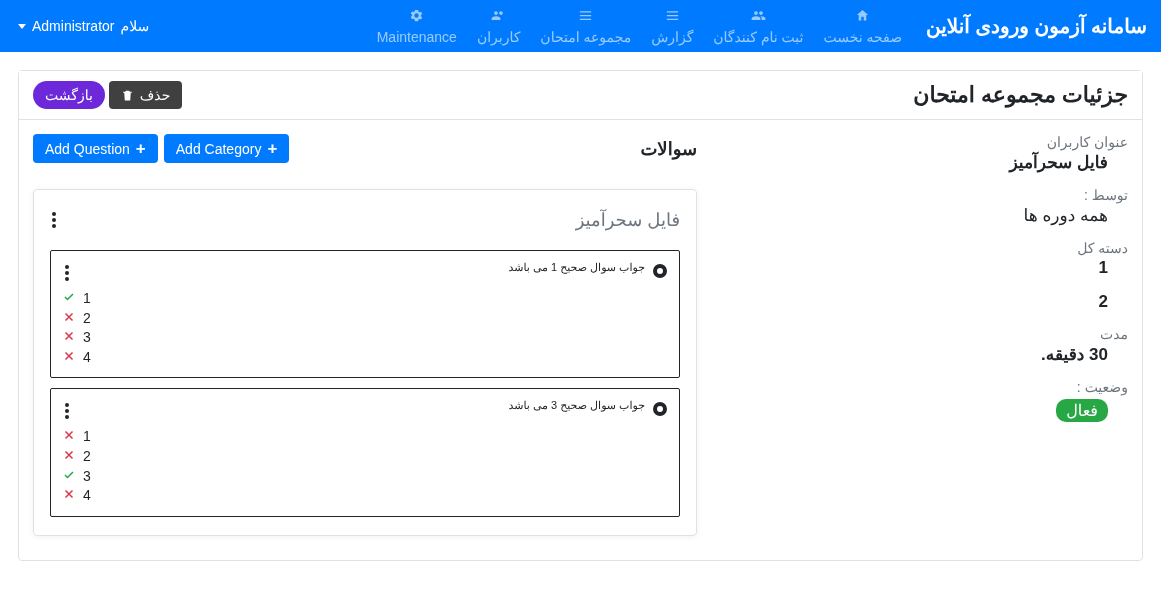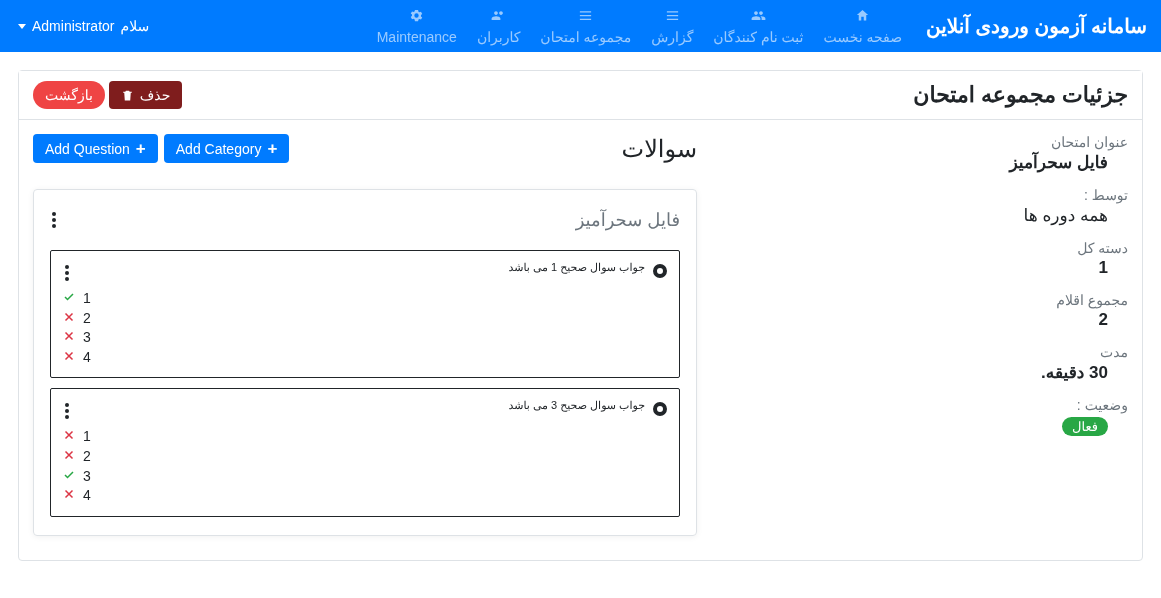--- a/index.html
+++ b/index.html
@@ -25,38 +25,38 @@
   border:1px solid #dee2e6; border-radius:4px; background:#fff;
 }
 .card-header {
   display:flex; align-items:center; padding:10px 14px; border-bottom:1px solid #dee2e6;
   background:#fff;
 }
 .card-title { font-size:22px; font-weight:700; }
 .header-actions { margin-right:auto; display:flex; gap:4px;}
 .btn { display:inline-flex; align-items:center; gap:6px;
   padding:6px 12px; border-radius:4px; font-size:14px; color:#fff; border:none; cursor:pointer;}
-.btn-danger{ background:#7f1d1d;}
-.btn-dark{ background:#ef4444;border-radius:14px;}
+.btn-danger{ background:#404040;}
+.btn-dark{ background:#6d28d9;border-radius:14px;}
 .btn-primary{ background:#007bff;}
 .btn svg{width:13px;height:13px;fill:currentColor;}
 .btn .plus{font-weight:700;font-size:17px;line-height:1;}
 
 .card-body{ padding:14px 14px 24px; display:flex; gap:24px;}
 .side-col{ width:38%;}
 .main-col{ width:62%;}
 
 .info-block{ margin-bottom:14px;}
 .info-label{ color:#6c757d; font-size:14px; display:flex; align-items:center; gap:4px;}
 .info-label .colon{color:#6c757d;}
 .info-value{ font-weight:700; font-size:17px; color:#212529; padding-right:20px; margin-top:2px;}
-.badge-active{ display:inline-block; background:#28a745; color:#fff; border-radius:10px; padding:2px 10px; font-size:13px; margin-right:20px; margin-top:4px;}
+.badge-active{ display:inline-block; background:#28a745; color:#fff; border-radius:10px; padding:2px 10px; font-size:16px; margin-right:20px; margin-top:4px;}
 
 .main-head{ display:flex; align-items:center; margin-bottom:14px;}
-.main-title{ font-size:24px; font-weight:400;}
+.main-title{ font-size:18px; font-weight:700;}
 .main-actions{ margin-right:auto; display:flex; gap:6px;}
 
 .q-container{ border:1px solid #dee2e6; border-radius:4px; padding:14px 16px 18px; margin-top:26px;
   box-shadow:0 1px 6px rgba(0,0,0,0.06);}
 .q-header{ display:flex; align-items:center; color:#6c757d; font-size:18px; margin-bottom:14px; padding:4px 0;}
 .q-header .dots{ margin-right:auto; cursor:pointer;}
 .vdots{ display:inline-flex; flex-direction:column; gap:2px; padding:4px 2px;}
 .vdots span{ width:4px;height:4px;border-radius:50%;background:#212529;display:block;}
 
 .q-item{ border:1px solid #212529; border-radius:2px; padding:10px 12px 10px 12px; margin-bottom:10px;}
@@ -136,36 +136,35 @@
         </button>
         <button class="btn btn-dark">
           <span>بازگشت</span>
         </button>
       </div>
     </div>
 
     <div class="card-body">
       <div class="side-col">
         <div class="info-block">
-          <div class="info-label">عنوان امتحان</div>
+          <div class="info-label">عنوان کاربران</div>
           <div class="info-value">فایل سحرآمیز</div>
         </div>
         <div class="info-block">
           <div class="info-label">
               <span>توسط</span>
               <span class="colon">:</span>
             </div>
           <div class="info-value" style="font-weight:400;">همه دوره ها</div>
         </div>
         <div class="info-block">
           <div class="info-label">دسته کل</div>
           <div class="info-value">1</div>
         </div>
         <div class="info-block">
-          <div class="info-label">مجموع اقلام</div>
           <div class="info-value">2</div>
         </div>
         <div class="info-block">
           <div class="info-label">مدت</div>
           <div class="info-value">30 دقیقه.</div>
         </div>
         <div class="info-block">
           <div class="info-label">
               <span>وضعیت</span>
               <span class="colon">:</span>

